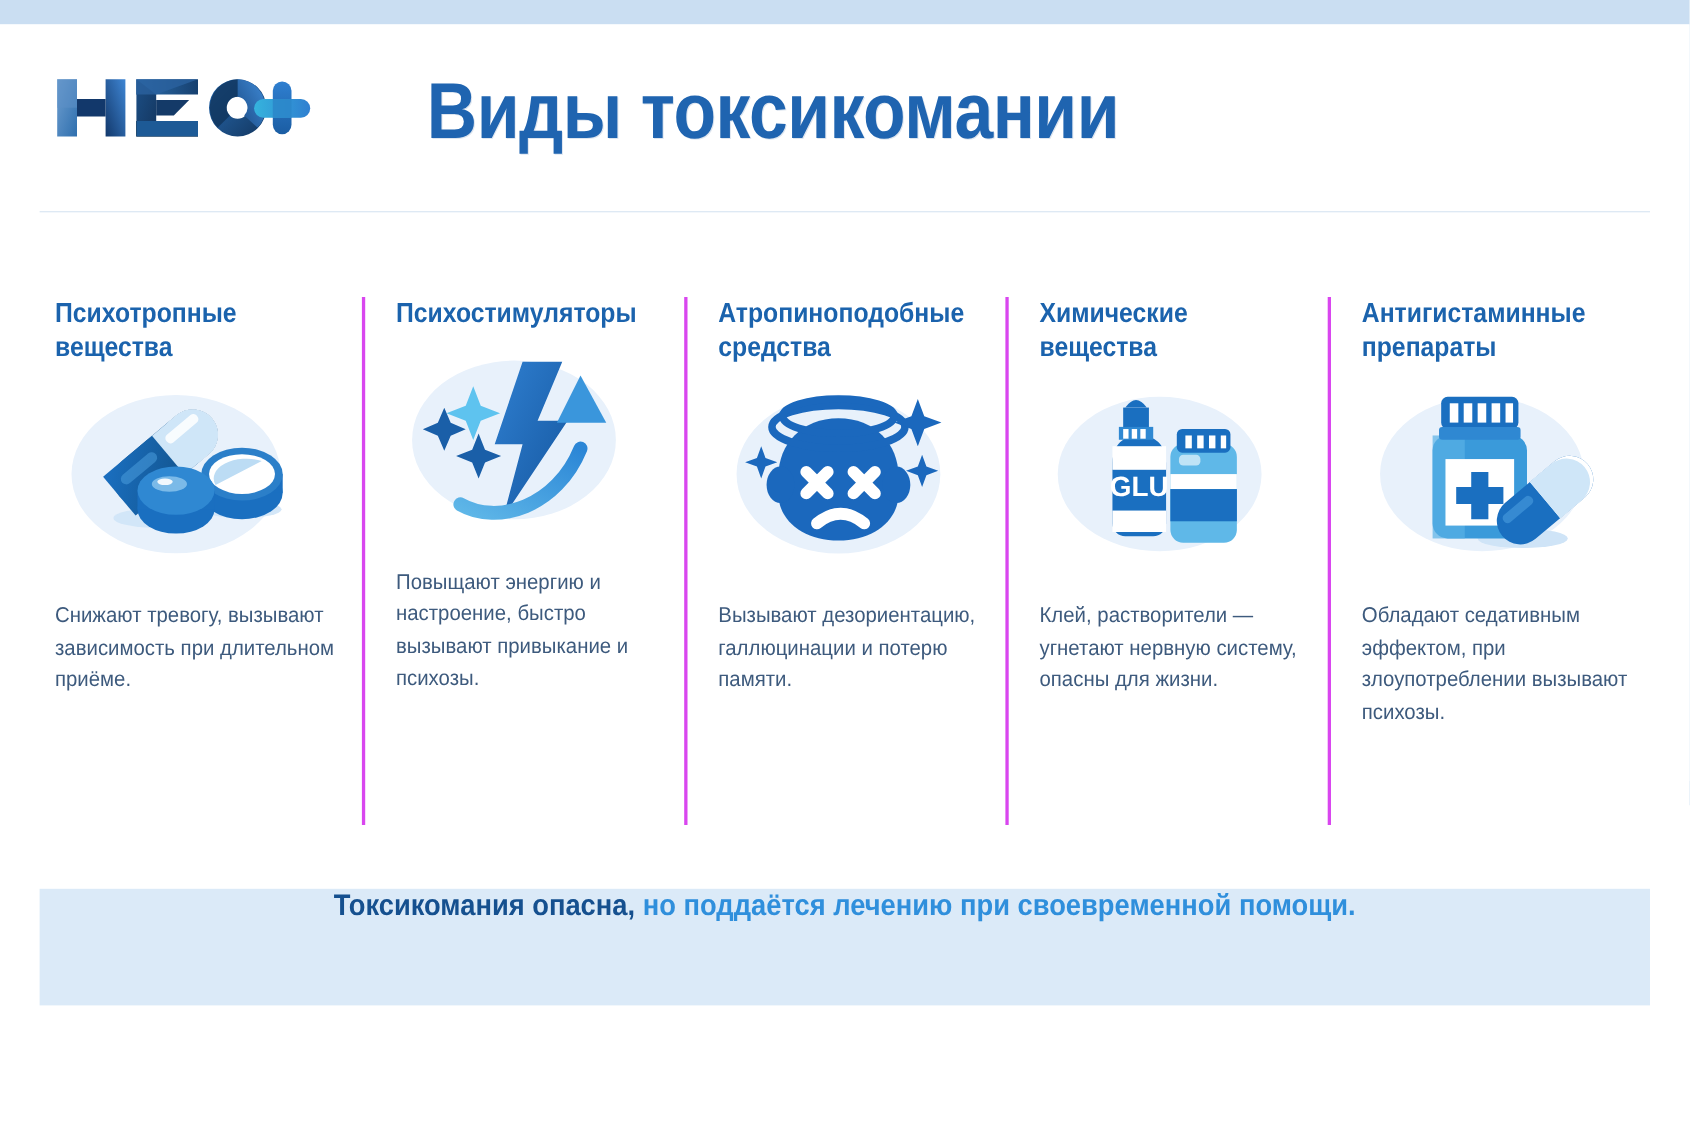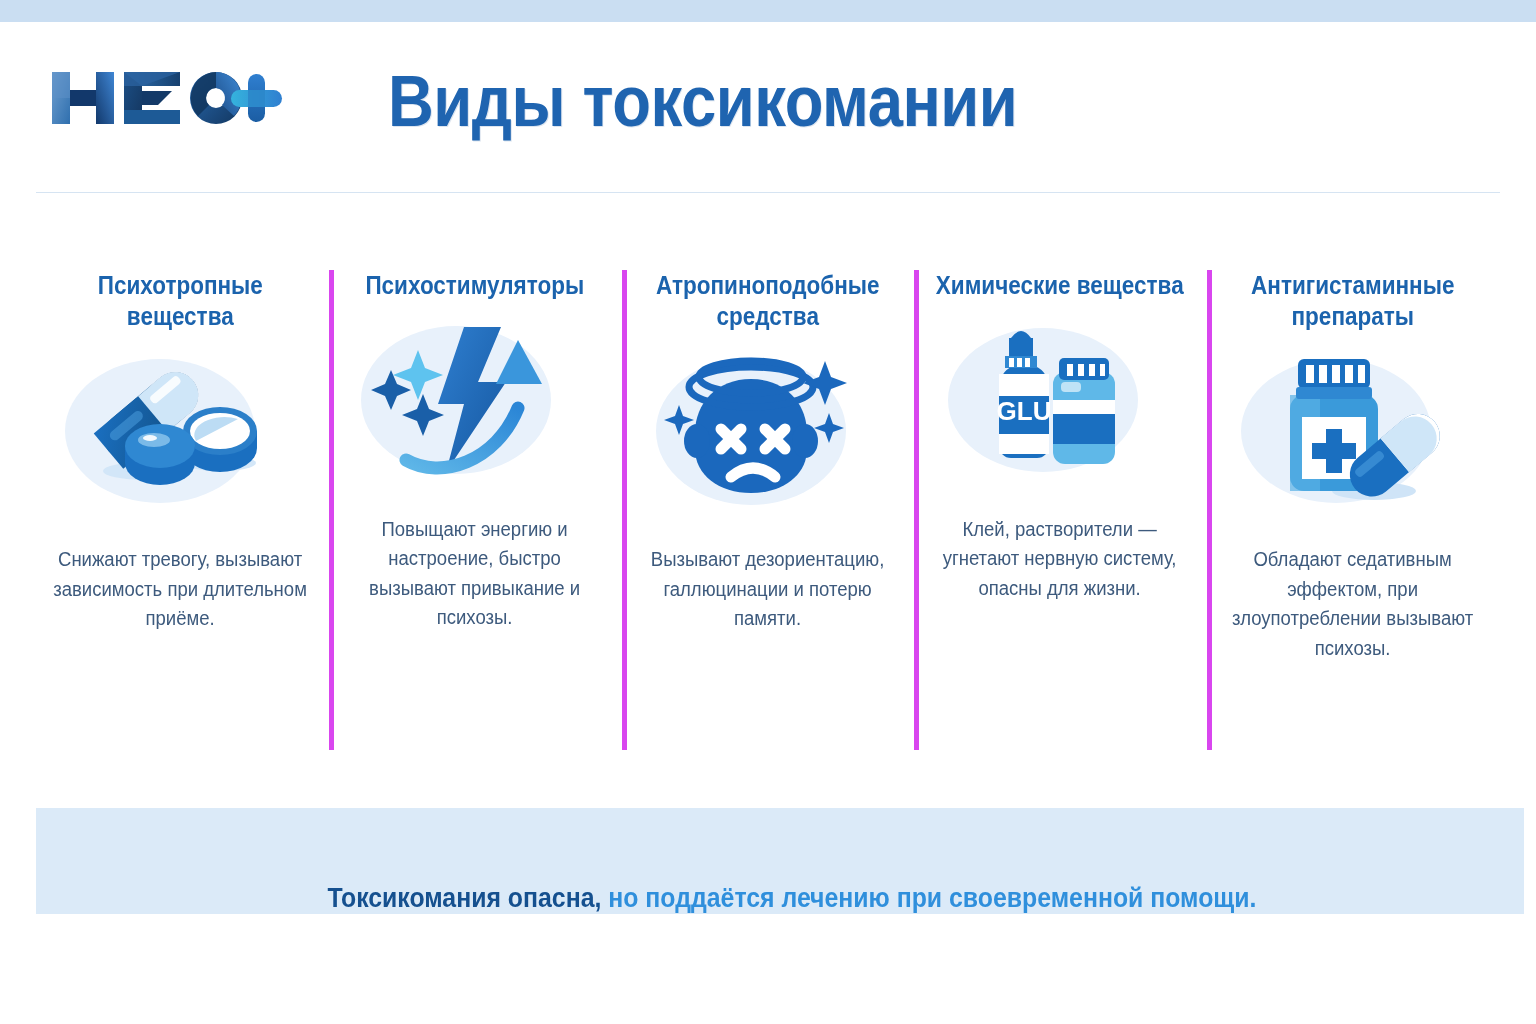--- a/index.html
+++ b/index.html
@@ -44,23 +44,22 @@
   
   .cols{
     position:absolute;left:36px;top:248px;width:1464px;height:480px;
     display:flex;
   }
   .col{
     position:relative;
     width:292.8px;
     box-sizing:border-box;
     padding-right:18px;
-    text-align:center;
-  }
-  .col + .col{border-left:5px solid #d946ef;padding-left:12px;}
+  }
+  .col + .col{border-left:3px solid #d946ef;padding-left:28px;}
   .col:first-child{padding-left:14px;}
 
   .col-title{
     font-size:25px;font-weight:bold;line-height:1.22;
     color:#1b63ad;
     transform:scaleX(0.9);transform-origin:left top;
     font-family:"Liberation Sans", sans-serif;
     margin:0 0 10px 0;
     width:111%;
   }
@@ -75,21 +74,21 @@
     font-size:19.5px;line-height:1.52;
     color:#3d5a7d;
     transform:scaleX(0.95);transform-origin:left top;
     width:105%;
   }
 
   
   .banner{
     position:absolute;left:36px;top:786px;width:1464px;height:106px;
     background:#dbeaf8;
-    display:flex;align-items:flex-end;justify-content:center;padding-left:24px;
+    display:flex;align-items:flex-start;justify-content:center;
   }
   .banner-text{
     font-size:27px;font-weight:bold;
     transform:scaleX(0.92);transform-origin:center;
     white-space:nowrap;
     font-family:"Liberation Sans", sans-serif;
   }
   .banner-strong{color:#15508f;}
   .banner-light{color:#2f8fdc;}
 </style>

